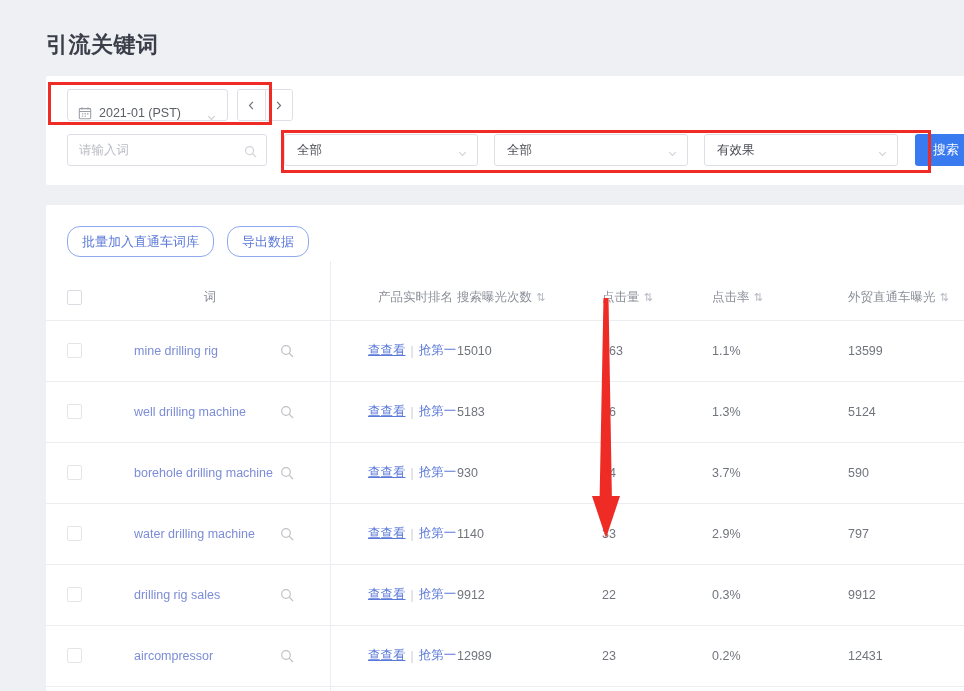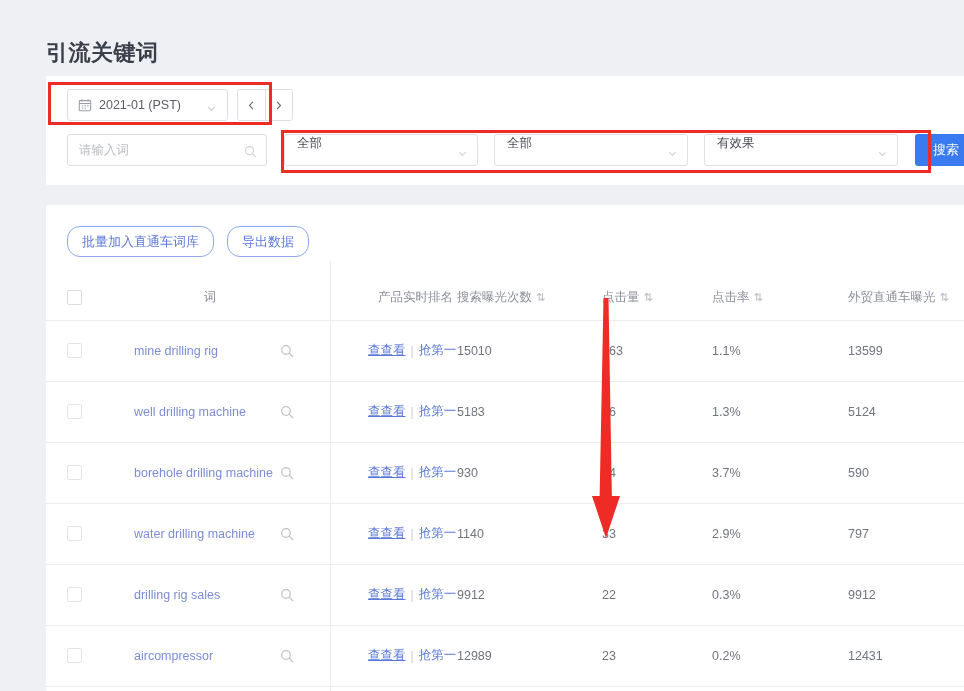--- a/index.html
+++ b/index.html
@@ -22,21 +22,20 @@
 
   
   .page-title {
     position: absolute;
     left: 46px;
     top: 30px;
     font-size: 22px;
     font-weight: bold;
     color: #3b3f4a;
     letter-spacing: 0.5px;
-    margin-top: 8px;
   }
 
   
   .filter-card {
     position: absolute;
     left: 46px;
     top: 76px;
     width: 960px;
     height: 109px;
     background: #ffffff;
@@ -46,21 +45,21 @@
   .date-row {
     position: absolute;
     left: 21px;
     top: 13px;
     display: flex;
     align-items: center;
   }
 
   .date-picker {
     display: flex;
-    align-items: center;
+    align-items: flex-end;
     height: 32px;
     padding: 0 10px;
     border: 1px solid #dcdfe6;
     border-radius: 3px;
     background: #fff;
     gap: 7px;
   }
   .date-picker .cal-icon {
     width: 14px; height: 14px;
     display: block;
@@ -133,20 +132,21 @@
     opacity: .45;
   }
 
   .select {
     position: relative;
     height: 32px;
     border: 1px solid #dcdfe6;
     border-radius: 3px;
     background: #fff;
     display: flex;
+    align-items: center;
     padding: 0 26px 0 12px;
     margin-left: 16px;
   }
   .select .sel-text {
     font-size: 12.5px;
     color: #4a4d55;
     white-space: nowrap;
   }
   .select .caret {
     position: absolute;

